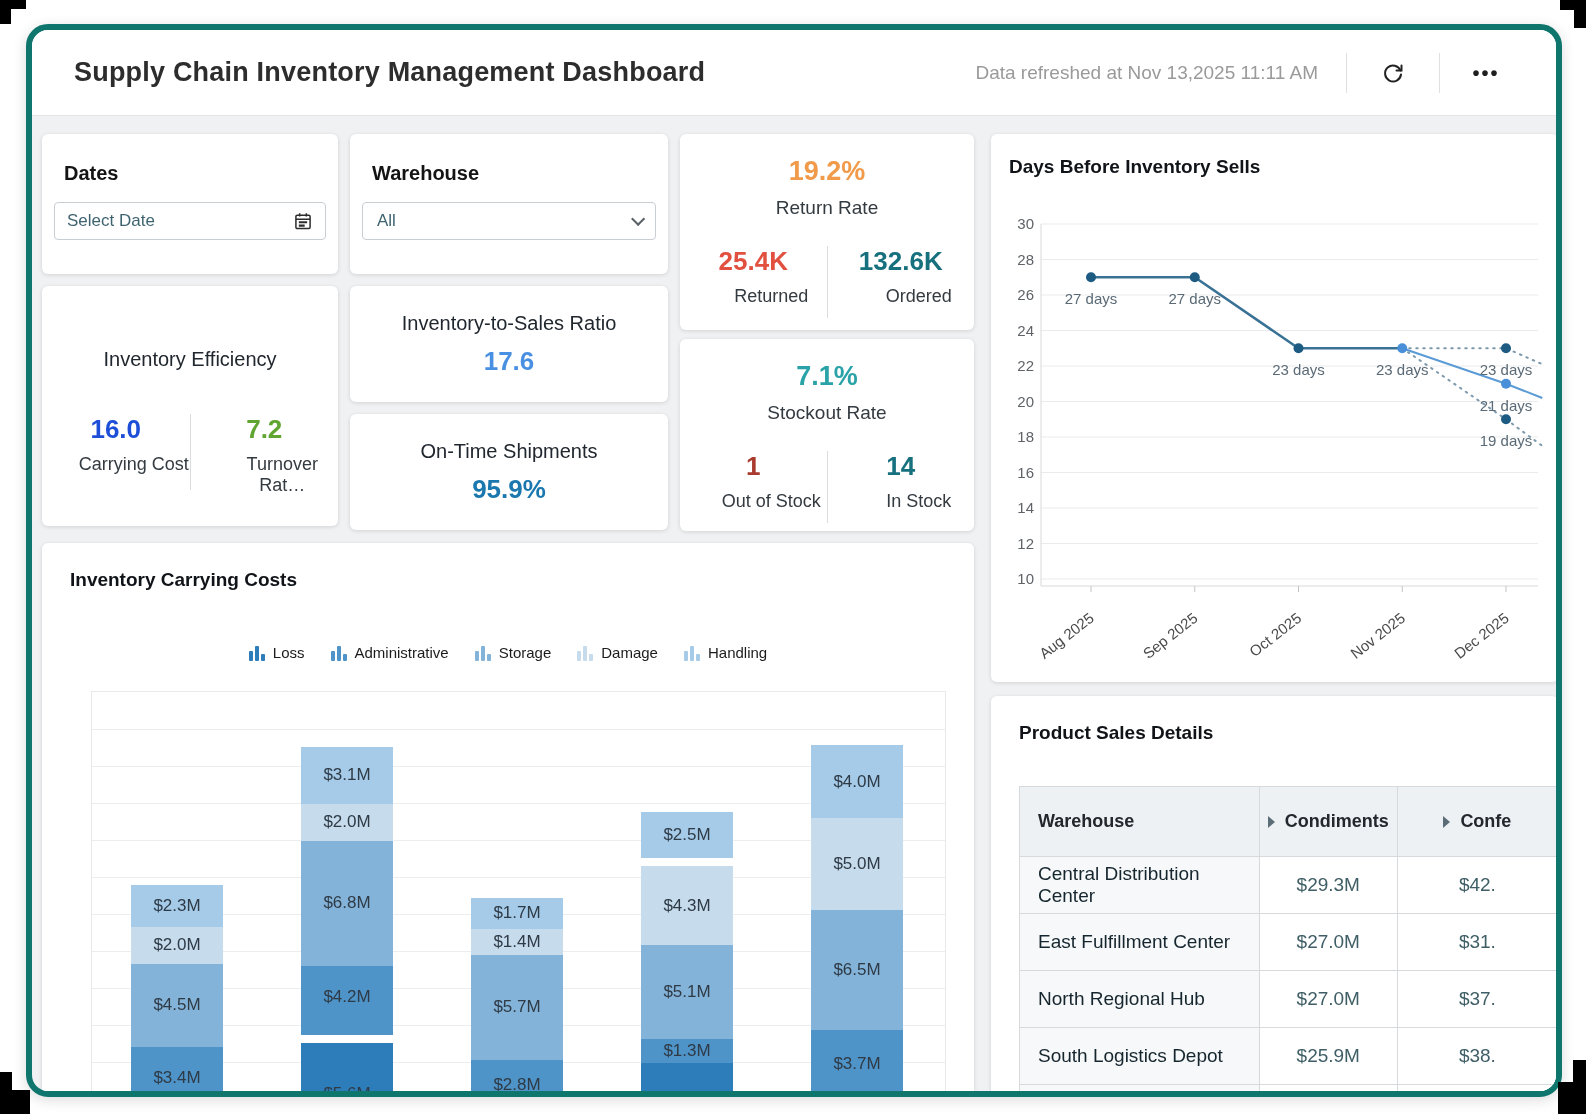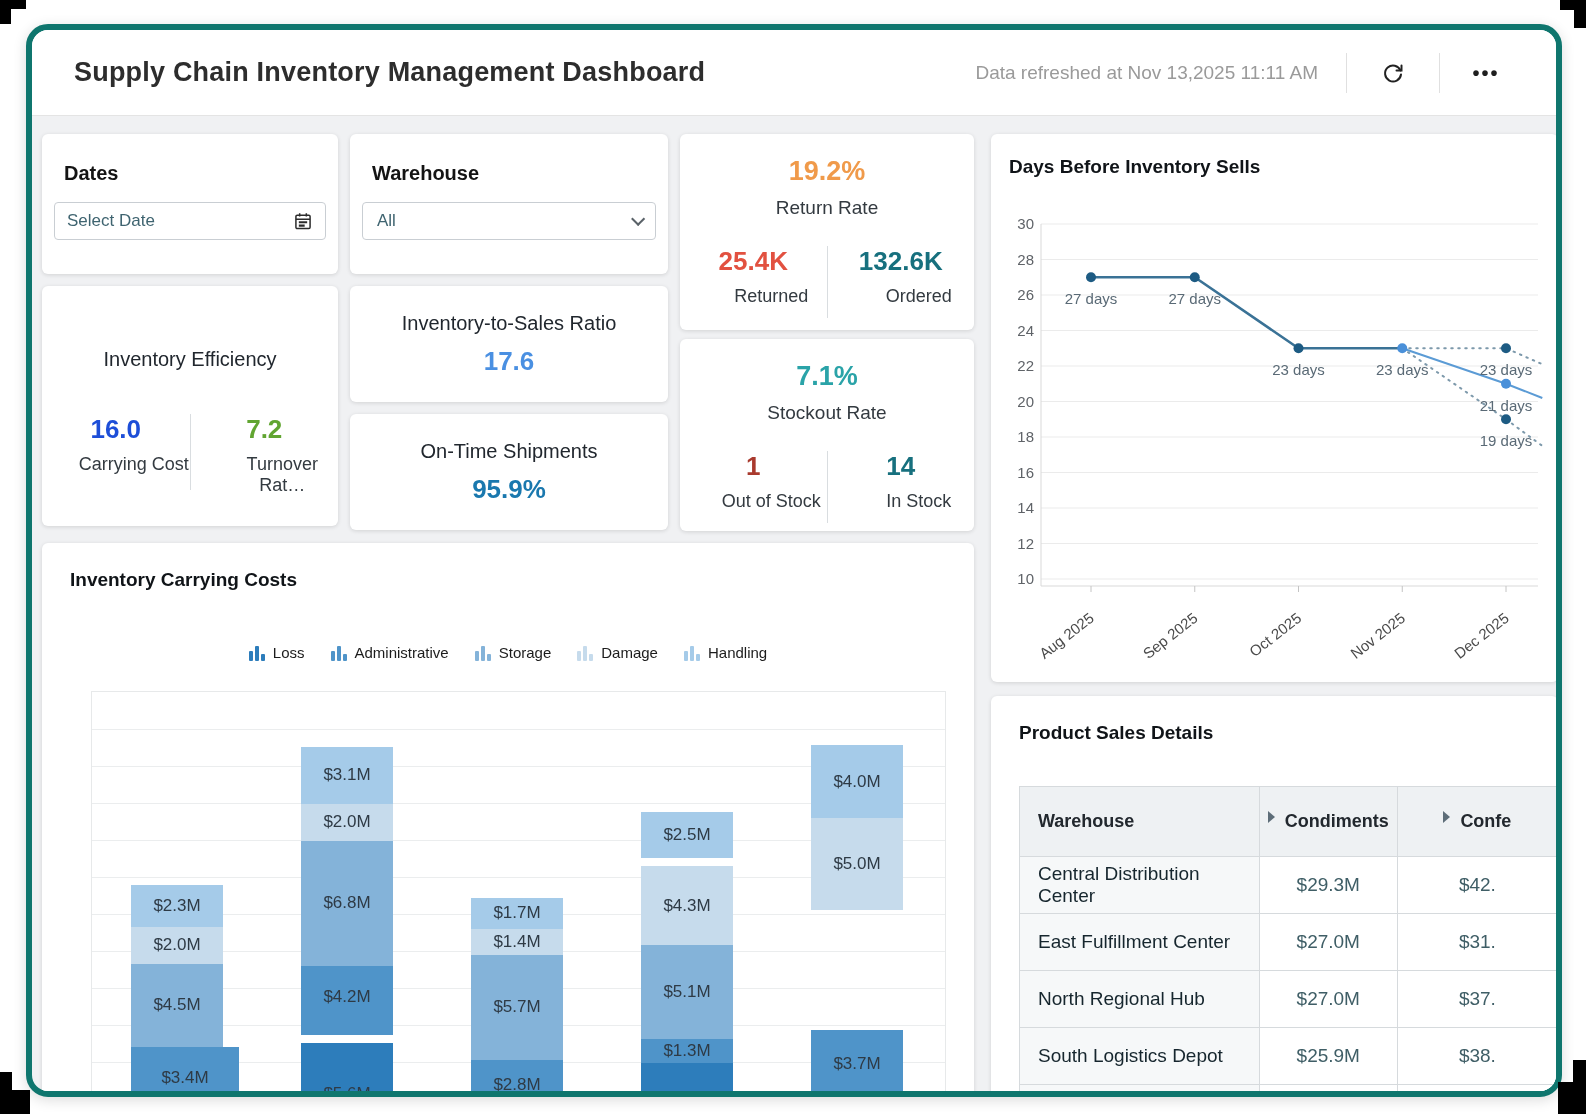--- a/index.html
+++ b/index.html
@@ -66,21 +66,21 @@
   .segment span { font-size:17px; color:#2e3a45; }
 
   
   .ptable { position:absolute; left:28px; top:90px; border-collapse:collapse; table-layout:fixed; }
   .ptable th, .ptable td { border:1px solid #d6dadd; }
   .ptable thead th { height:70px; background:#eef1f3; font-size:18px; font-weight:700; color:#22282e; }
   .ptable thead th.whead { text-align:left; padding-left:18px; }
   .ptable tbody tr { height:57px; }
   .ptable td.wcell { background:#f6f8f9; font-size:19px; font-weight:500; color:#16262e; padding-left:18px; }
   .ptable td.vcell { background:#fff; font-size:19px; color:#3f5e66; text-align:center; }
-  .sorthead { display:flex; align-items:flex-start; justify-content:center; gap:10px; cursor:pointer; }
+  .sorthead { display:flex; align-items:center; justify-content:center; gap:10px; cursor:pointer; }
   .tri { width:0; height:0; border-top:6px solid transparent; border-bottom:6px solid transparent; border-left:7px solid #5d6d78; }
 
   
   .corner div { position:absolute; background:#000; }
 
   svg text { font-family:"Liberation Sans", sans-serif; }
 </style>
 </head>
 <body>
 
@@ -245,21 +245,21 @@
           <div class="gridline" style="top: 37px;"></div>
           <div class="gridline" style="top: 74px;"></div>
           <div class="gridline" style="top: 111px;"></div>
           <div class="gridline" style="top: 148px;"></div>
           <div class="gridline" style="top: 185px;"></div>
           <div class="gridline" style="top: 222px;"></div>
           <div class="gridline" style="top: 259px;"></div>
           <div class="gridline" style="top: 296px;"></div>
           <div class="gridline" style="top: 333px;"></div>
           <div class="gridline" style="top: 370px;"></div>
-          <div class="segment" style="left: 39px; top: 354.64px; width: 108px; height: 62.56px; background: rgb(79, 148, 201);">
+          <div class="segment" style="left: 39px; top: 354.64px; width: 92px; height: 62.56px; background: rgb(79, 148, 201);">
             <span>$3.4M</span>
           </div>
           <div class="segment" style="left: 39px; top: 271.84px; width: 92px; height: 82.8px; background: rgb(132, 179, 217);">
             <span>$4.5M</span>
           </div>
           <div class="segment" style="left: 39px; top: 235.04px; width: 92px; height: 36.8px; background: rgb(198, 219, 236);">
             <span>$2.0M</span>
           </div>
           <div class="segment" style="left: 39px; top: 192.72px; width: 92px; height: 42.32px; background: rgb(165, 203, 233);">
             <span>$2.3M</span>
@@ -301,20 +301,23 @@
             <span>$5.1M</span>
           </div>
           <div class="segment" style="left: 549px; top: 174.32px; width: 92px; height: 79.12px; background: rgb(198, 219, 236);">
             <span>$4.3M</span>
           </div>
           <div class="segment" style="left: 549px; top: 120px; width: 92px; height: 46px; background: rgb(165, 203, 233);">
             <span>$2.5M</span>
           </div>
           <div class="segment" style="left: 719px; top: 338.08px; width: 92px; height: 68.08px; background: rgb(79, 148, 201);">
             <span>$3.7M</span>
+          </div>
+          <div class="segment" style="left: 719px; top: 218.48px; width: 92px; height: 119.6px; background: rgb(132, 179, 217);">
+            <span>$6.5M</span>
           </div>
           <div class="segment" style="left: 719px; top: 126.48px; width: 92px; height: 92px; background: rgb(198, 219, 236);">
             <span>$5.0M</span>
           </div>
           <div class="segment" style="left: 719px; top: 52.88px; width: 92px; height: 73.6px; background: rgb(165, 203, 233);">
             <span>$4.0M</span>
           </div>
         </div>
     </div>
 

